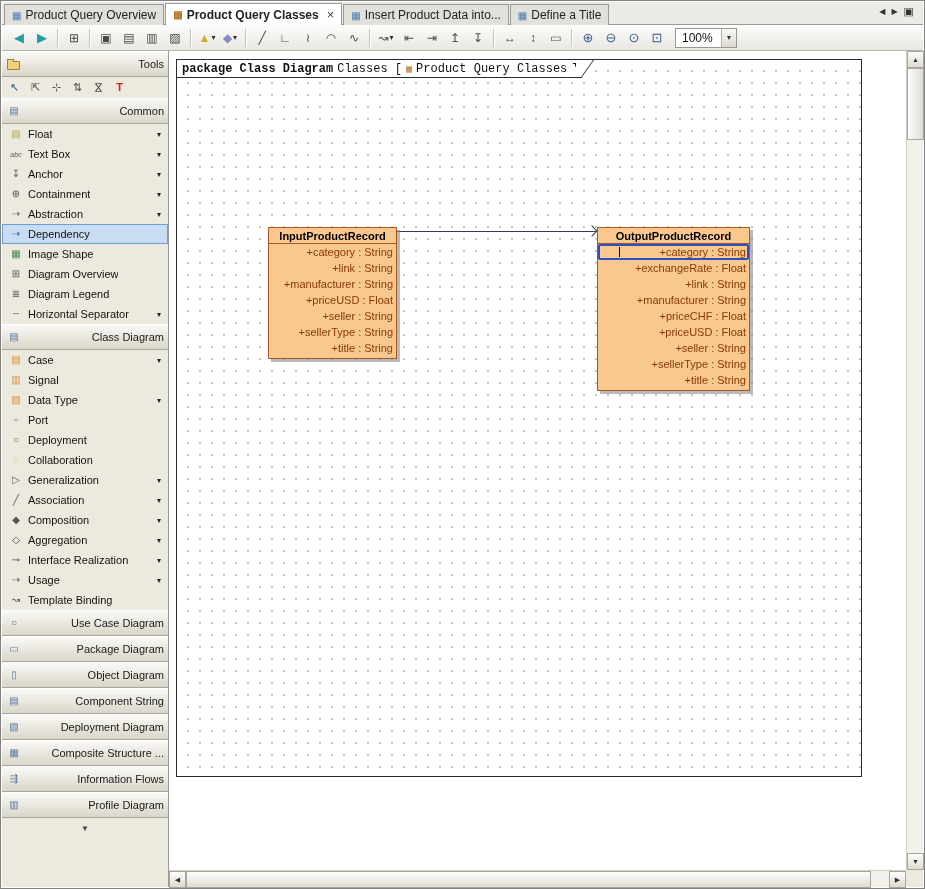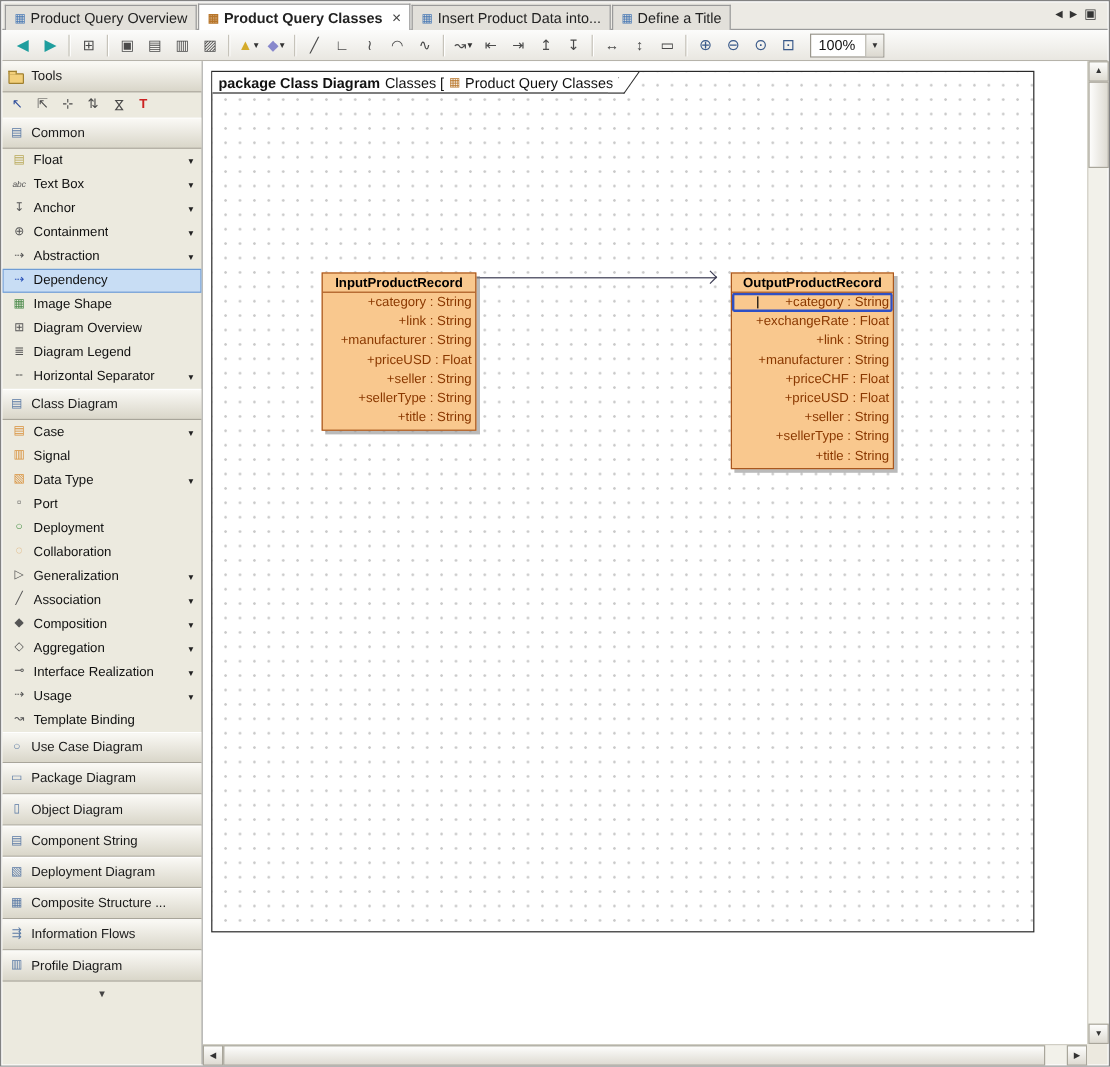--- a/index.html
+++ b/index.html
@@ -29,21 +29,21 @@
   [data-name="back-icon"], [data-name="forward-icon"] { color: #1f9e9e; font-size: 13px; }
   [data-name="shape-tool-icon"] { color: #d4aa2a; }
   [data-name="swimlane-tool-icon"] { color: #8888cc; }
   [data-name="zoom-in-icon"], [data-name="zoom-out-icon"], [data-name="zoom-one-icon"], [data-name="zoom-fit-icon"] { font-size: 13px; color: #3a5a8a; }
   .zoom-combo { display: inline-flex; align-items: center; justify-content: space-between; width: 62px; height: 20px; background: #fff; border: 1px solid #9a978d; margin-left: 6px; padding-left: 6px; font-size: 12px; color: #111; }
   .combo-btn { width: 15px; height: 100%; display: flex; align-items: center; justify-content: center; background: linear-gradient(#f8f8f6, #dcd9d0); border-left: 1px solid #b6b3aa; font-size: 8px; color: #333; }
 
   
   .sidebar { position: absolute; top: 50px; left: 1px; width: 167px; bottom: 1px; background: #eceadf; border-right: 1px solid #9a9a9a; overflow: hidden; }
   .pentry { display: flex; align-items: center; gap: 4px; }
-  .pentry.header { height: 19px; padding: 12px 4px; background: linear-gradient(#faf9f5, #d9d6c9); border-top: 1px solid #ffffff; border-bottom: 1px solid #a8a59a; color: #1a1a1a; }
+  .pentry.header { height: 19px; padding: 12px 4px; background: linear-gradient(#faf9f5, #d9d6c9); border-top: 1px solid #ffffff; border-bottom: 1px solid #a8a59a; color: #1a1a1a; justify-content: space-between; }
   .pentry.item { height: 20px; padding: 0 4px 0 6px; color: #111; }
   .pentry.item.selected { background: #c8ddf4; outline: 1px solid #6f9cd4; outline-offset: -1px; }
   .p-ic { width: 16px; text-align: center; font-size: 10px; color: #555; flex: none; line-height: 1; }
   .pentry.header .p-ic { color: #5a7aa5; }
   .p-label { white-space: nowrap; overflow: hidden; }
   .p-arrow { margin-left: auto; font-size: 8px; color: #222; padding-right: 3px; }
   .p-arrow:empty { display: none; }
   .toolrow { display: flex; align-items: center; height: 21px; padding: 0 3px; gap: 2px; }
   .toolrow .tbtn { min-width: 19px; height: 18px; }
   .toolrow .tb-ic { font-size: 11px; }
@@ -57,32 +57,32 @@
   [data-name="image-shape-icon"] { color: #4a8a4a; }
   [data-name="textbox-icon"] { font-size: 7px; font-style: italic; }
   [data-name="folder-icon"] { width: 13px; height: 9px; background: #f2cf7a; border: 1px solid #a08030; border-radius: 1px; position: relative; margin: 2px 2px 0 1px; flex: none; }
   [data-name="folder-icon"]::before { content: ""; position: absolute; top: -3px; left: -1px; width: 5px; height: 2px; background: #f2cf7a; border: 1px solid #a08030; border-bottom: none; }
   .palette-scroller { height: 14px; display: flex; align-items: center; justify-content: center; font-size: 8px; color: #444; margin-top: 3px; }
 
   
   .canvas { position: absolute; left: 168px; top: 50px; right: 18px; bottom: 18px; background: #fff; overflow: hidden; }
   .frame { position: absolute; left: 7px; top: 8px; width: 686px; height: 718px; border: 1px solid #2a2a2a; background-image: radial-gradient(circle, #c9c9c9 1px, transparent 1.2px); background-size: 12px 12px; background-position: 5px 5px; }
   .frame-label { position: absolute; left: 0; top: 0; display: flex; height: 18px; z-index: 3; }
-  .frame-label-main { display: flex; align-items: center; gap: 4px; background: #fff; border-bottom: 1px solid #2a2a2a; padding: 0 2px 0 5px; font-size: 12px; color: #111; white-space: nowrap; }
+  .frame-label-main { display: flex; align-items: center; gap: 4px; background: #fff; border-bottom: 1px solid #2a2a2a; padding: 0 2px 0 5px; font-size: 12px; color: #111; white-space: nowrap; font-family: Liberation Mono, monospace; }
   .frame-label-bold { font-weight: bold; }
   .frame-label-end { width: 14px; background: #fff; border-bottom: 1px solid #2a2a2a; border-right: 1px solid #2a2a2a; transform: skewX(-35deg); transform-origin: 0 0; margin-left: -1px; }
   [data-name="frame-diagram-icon"] { color: #b8762a; font-size: 10px; }
 
   .uml-class { position: absolute; background: #f9c88e; border: 1px solid #a9571e; box-shadow: 3px 3px 0 rgba(130,130,130,0.55); padding-bottom: 2px; margin-top: 21px; }
   .uml-class-name { font-weight: bold; text-align: center; padding: 2px 4px 1px; border-bottom: 1px solid #a9571e; color: #000; font-size: 11px; white-space: nowrap; }
   .attr { height: 16px; line-height: 16px; padding: 0 3px; color: #8a3800; font-size: 11px; white-space: nowrap; text-align: right; }
   .attr.selected { box-shadow: inset 0 0 0 2px #2e4fc4; border-radius: 2px; position: relative; }
   .attr.selected::after { content: ""; position: absolute; left: 21px; top: 3px; bottom: 3px; width: 1px; background: #000; }
   .class-input { left: 91px; top: 146px; width: 129px; }
-  .class-output { left: 432px; top: 146px; width: 136px; }
+  .class-output { left: 420px; top: 146px; width: 153px; }
   .dependency { position: absolute; left: 220px; top: 171px; width: 200px; height: 1px; background: #3a3a52; }
   .dependency::after { content: ""; position: absolute; right: 1px; top: -4px; width: 7px; height: 7px; border-top: 1px solid #3a3a52; border-right: 1px solid #3a3a52; transform: rotate(45deg); }
 
   
   .sbtn { display: flex; align-items: center; justify-content: center; background: linear-gradient(#fdfdfc, #dedbd2); border: 1px solid #a9a69b; font-size: 7px; color: #333; position: absolute; width: 17px; height: 17px; }
   .vscroll { position: absolute; top: 50px; right: 1px; width: 17px; bottom: 18px; background: #f2f1ea; border-left: 1px solid #d0cec4; }
   .vscroll .up { top: 0; left: 0; }
   .vscroll .down { bottom: 0; left: 0; }
   .vthumb { position: absolute; left: 0; top: 17px; height: 72px; width: 17px; background: linear-gradient(90deg, #fdfdfc, #dedbd2); border: 1px solid #a9a69b; }
   .hscroll { position: absolute; left: 168px; right: 18px; bottom: 1px; height: 17px; background: #f2f1ea; border-top: 1px solid #d0cec4; }

